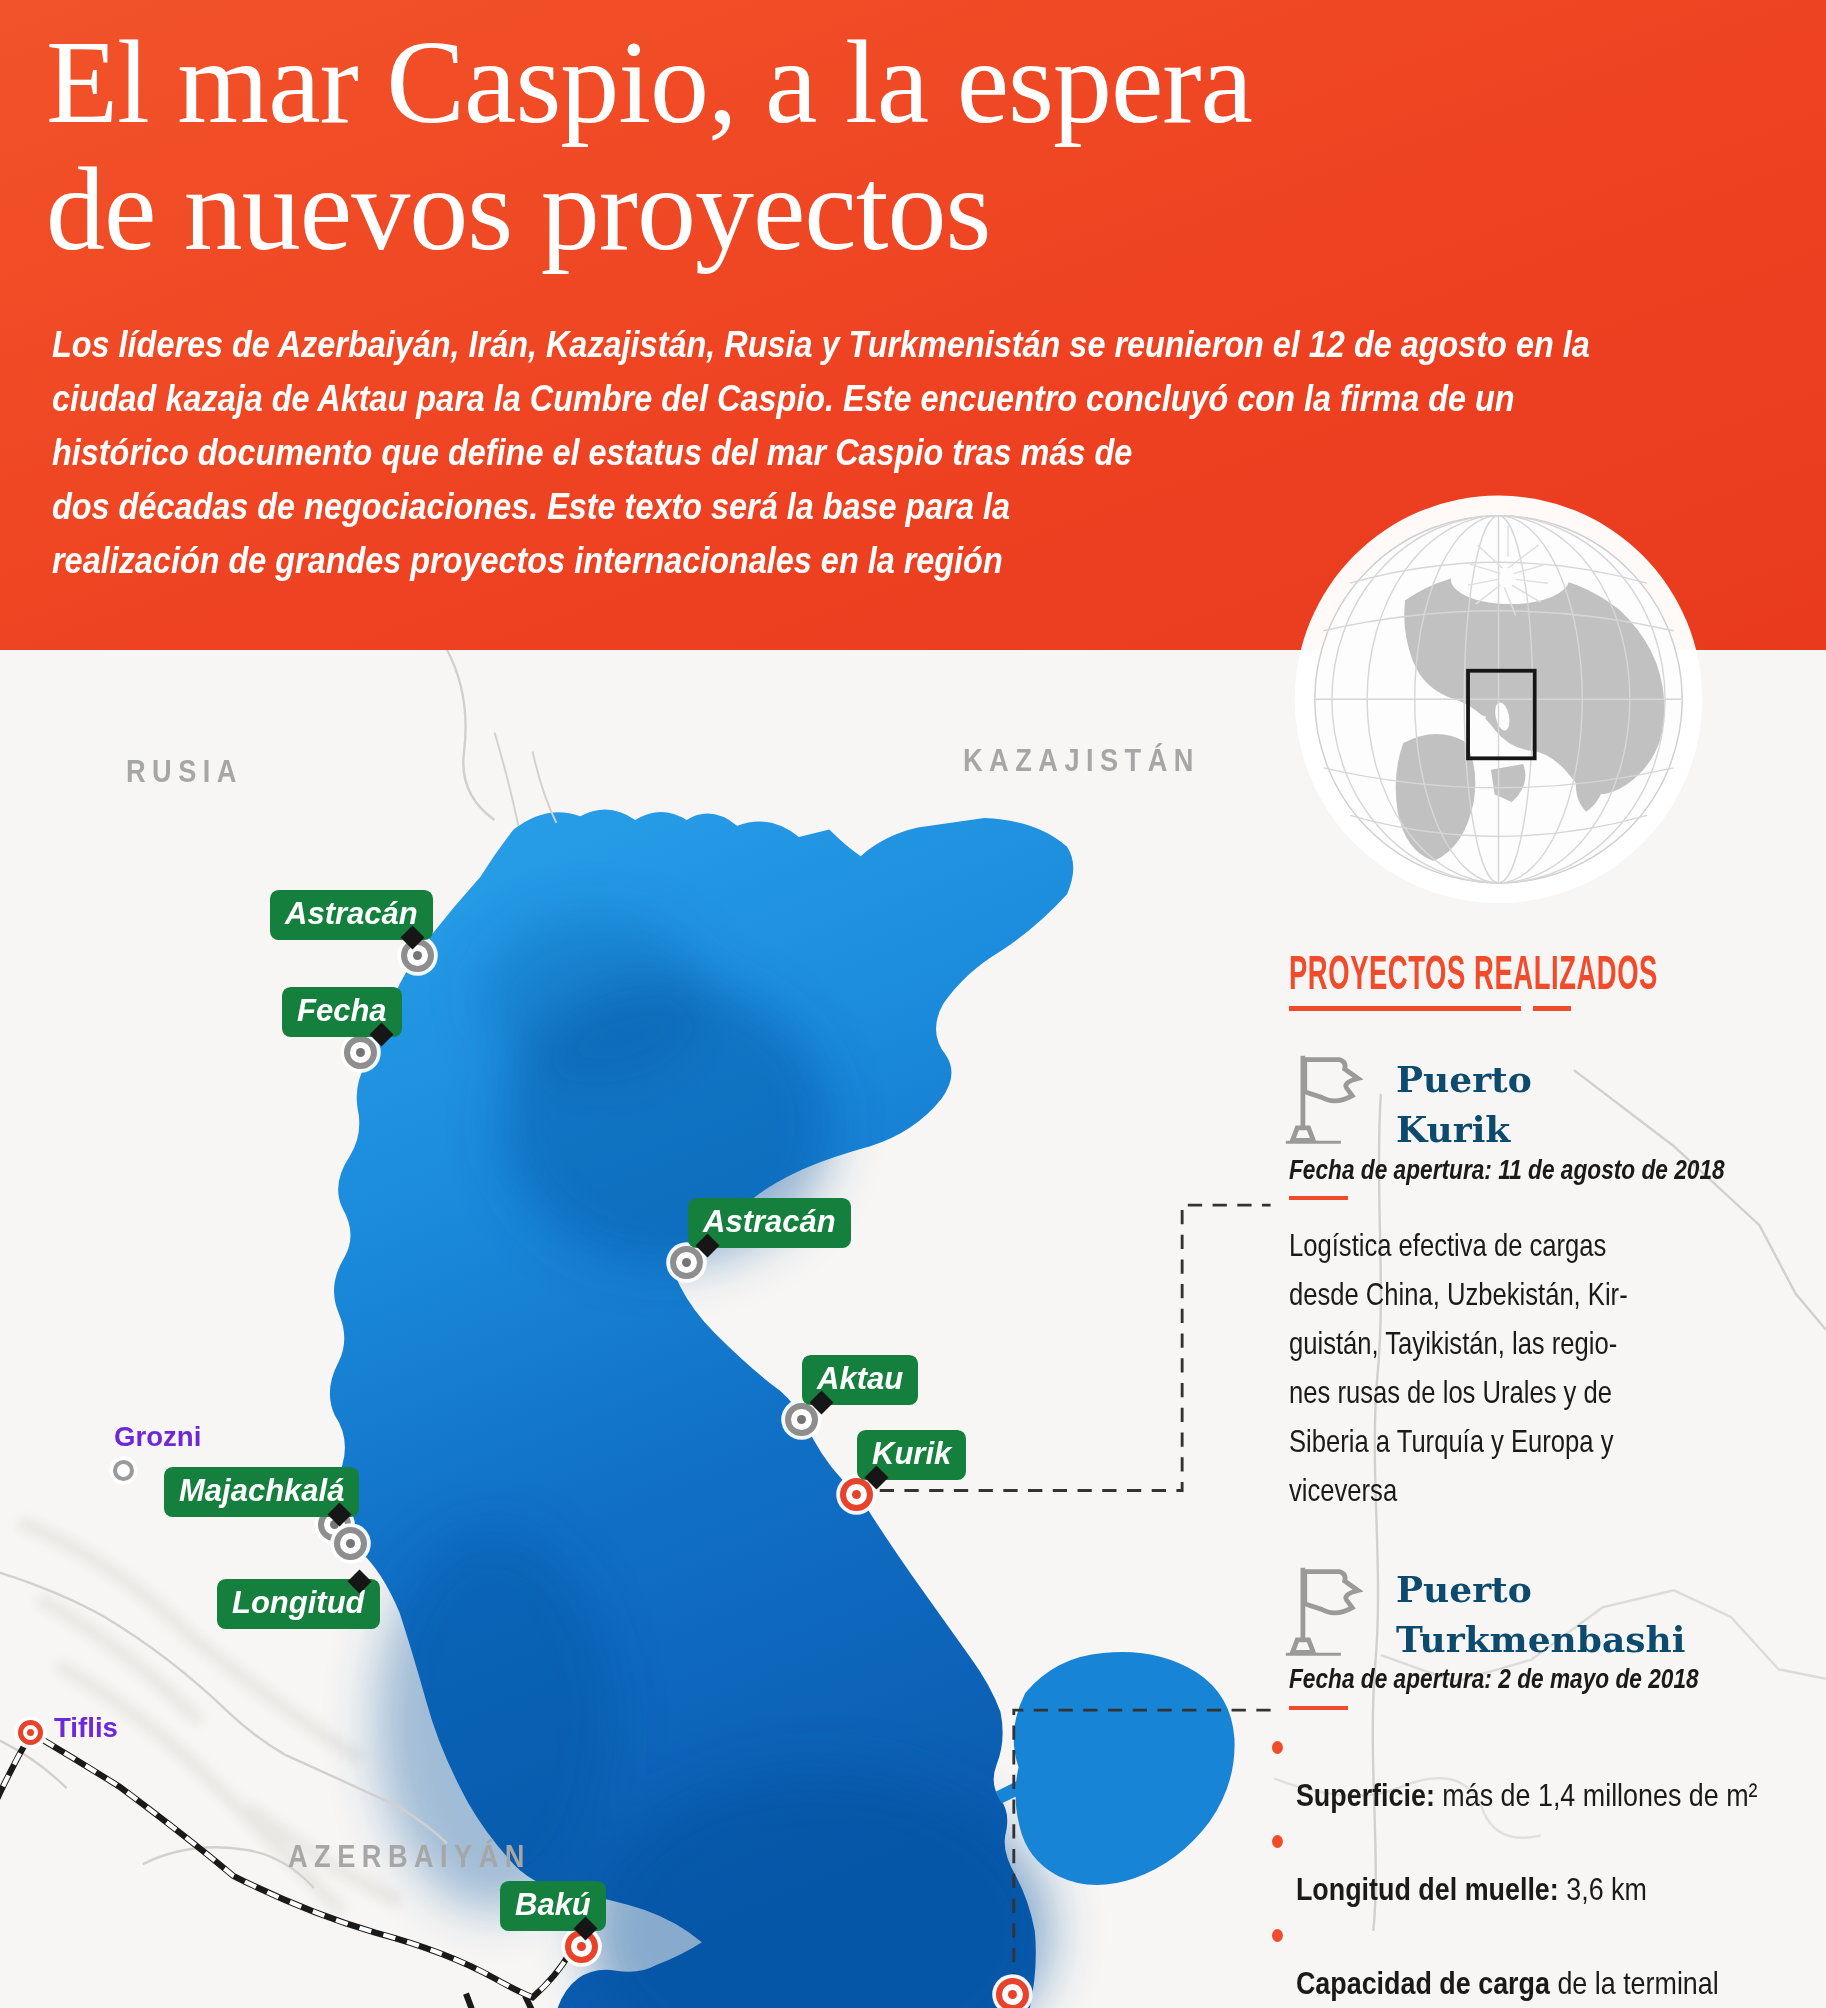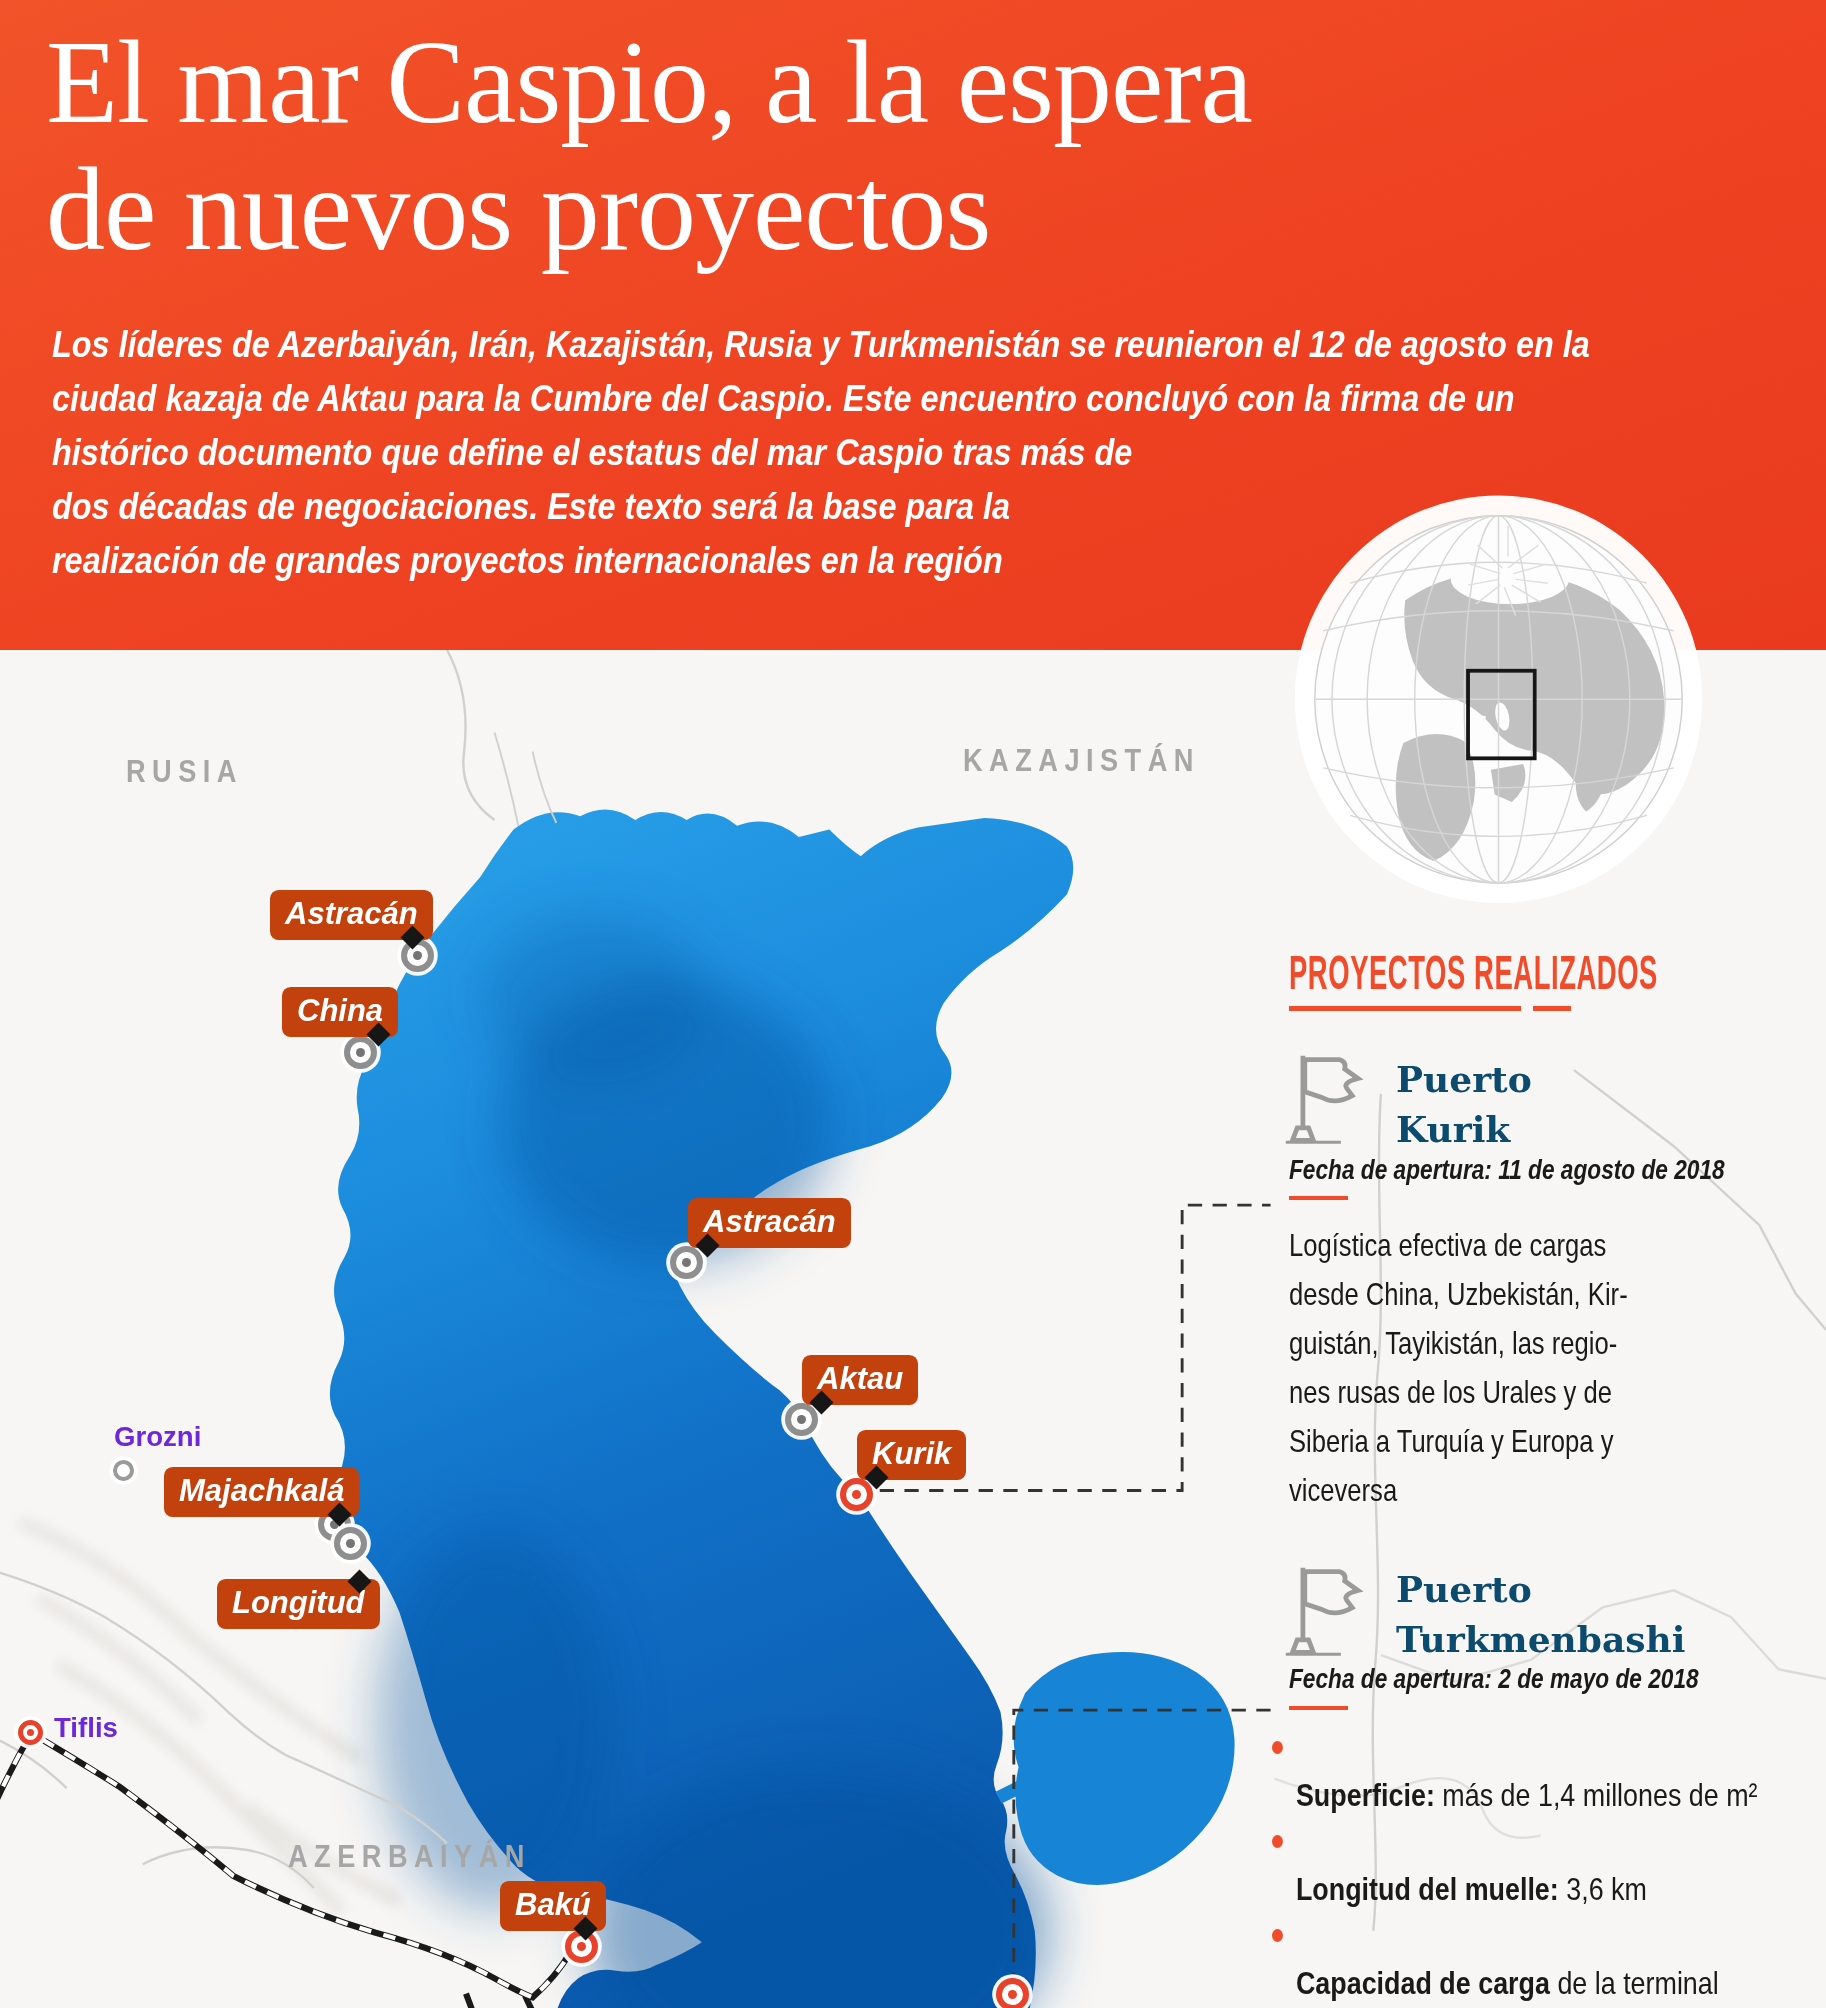--- a/index.html
+++ b/index.html
@@ -18,21 +18,21 @@
   
   .mapsvg{position:absolute;left:0;top:0;z-index:1;}
   .globesvg{position:absolute;left:1291px;top:488px;width:415px;height:415px;z-index:4;}
 
   
   .country{position:absolute;z-index:5;color:#A6A6A6;font-weight:700;font-size:32px;
            letter-spacing:7.6px;transform:scaleX(.85);transform-origin:0 0;white-space:nowrap;}
   .plaincity{position:absolute;z-index:5;color:#6d28d9;font-weight:700;font-size:27.6px;white-space:nowrap;}
 
   
-  .city-label{position:absolute;z-index:6;background:#c2410c;color:#fff;border-radius:8.6px;
+  .city-label{position:absolute;z-index:6;background:#15803d;color:#fff;border-radius:8.6px;
               font-size:31px;font-style:italic;font-weight:700;padding:5.7px 15px 8.6px;white-space:nowrap;}
   .tail{position:absolute;width:17px;height:17px;background:#161616;transform:rotate(45deg);}
   .tail-br{right:11.4px;bottom:-5.7px}
   .tail-bl{left:11.4px;bottom:-5.7px}
   .tail-tr{right:11.4px;top:-5.7px}
 
   
   .marker{position:absolute;z-index:5;border-radius:50%;background:#fff;
           box-shadow:0 0 0 3.8px rgba(255,255,255,.95);}
   .marker .dot{position:absolute;left:50%;top:50%;width:9.5px;height:9.5px;margin:-4.8px 0 0 -4.8px;
@@ -213,21 +213,21 @@
 
   <div class="city-label" style="left:270px;top:890px">
     <span>Astracán</span>
     <span class="tail tail-br"></span>
   </div>
   <div class="marker m-gray" style="left:401px;top:939px">
     <span class="dot"></span>
     </div>
 
   <div class="city-label" style="left:282px;top:987px">
-    <span>China</span>
+    <span>Fecha</span>
     <span class="tail tail-br"></span>
   </div>
   <div class="marker m-gray" style="left:344px;top:1036px">
     <span class="dot"></span>
     </div>
 
   <div class="city-label" style="left:688px;top:1198px">
     <span>Astracán</span>
     <span class="tail tail-bl"></span>
   </div>

